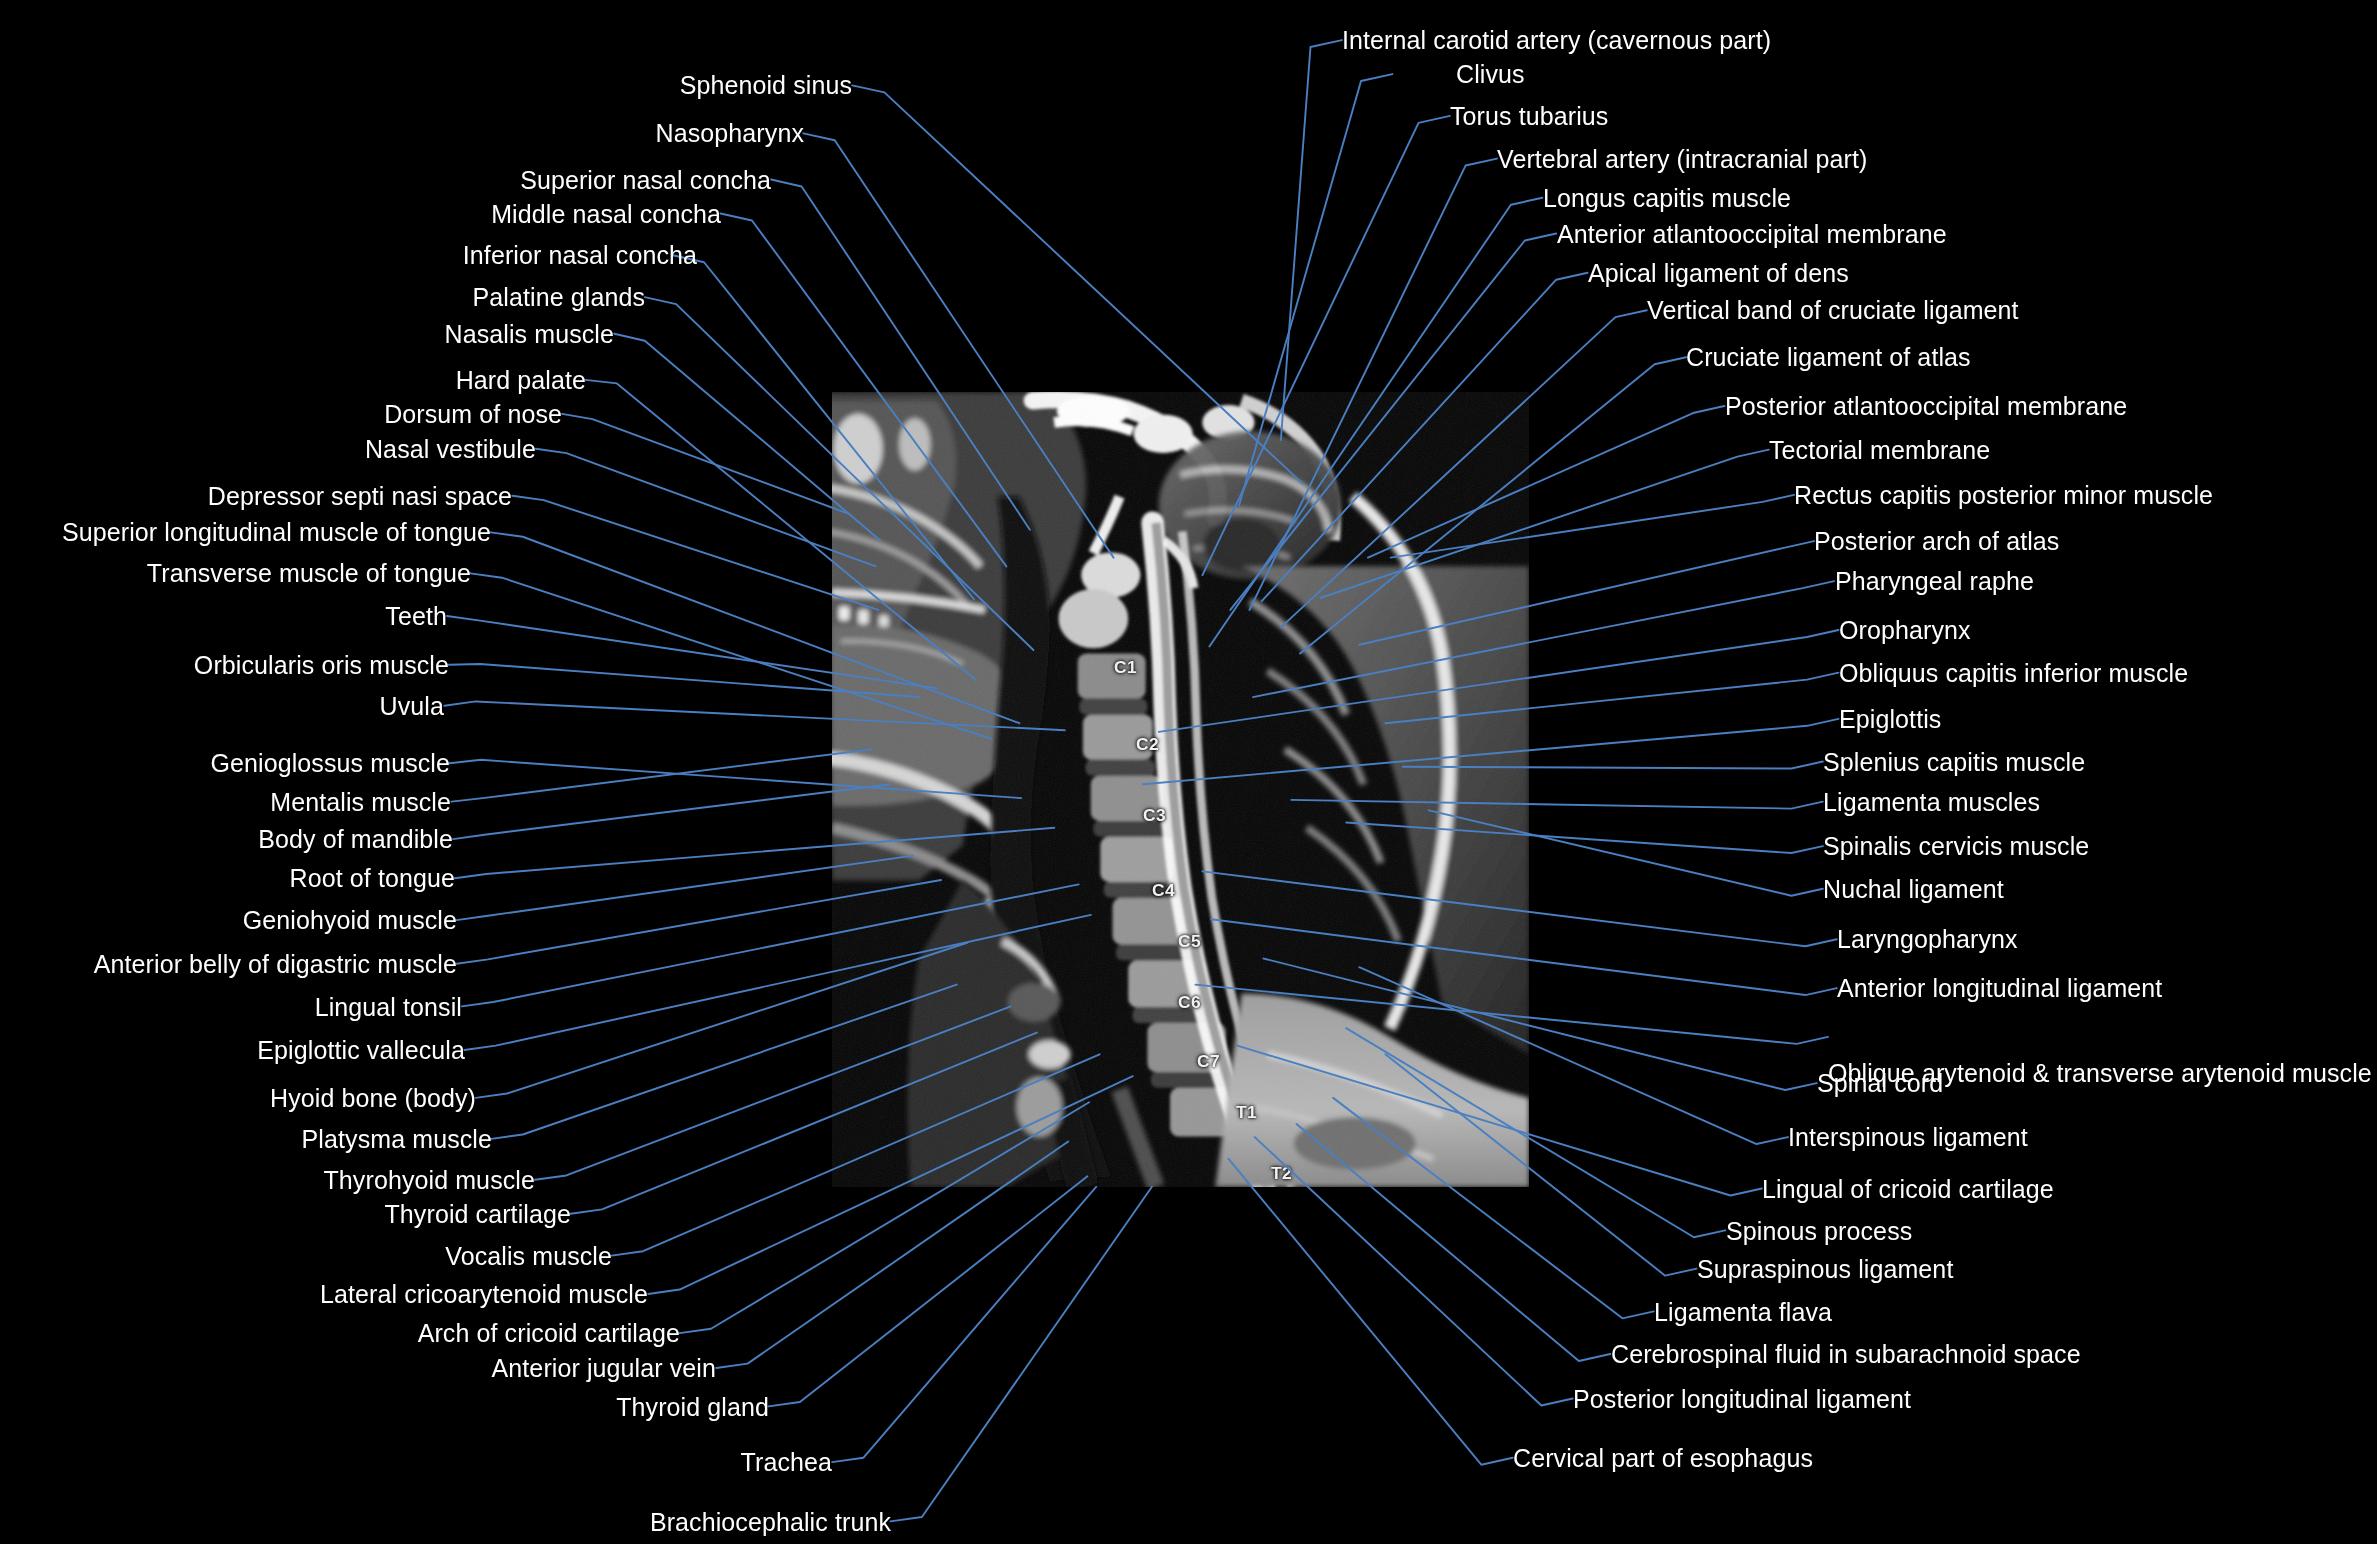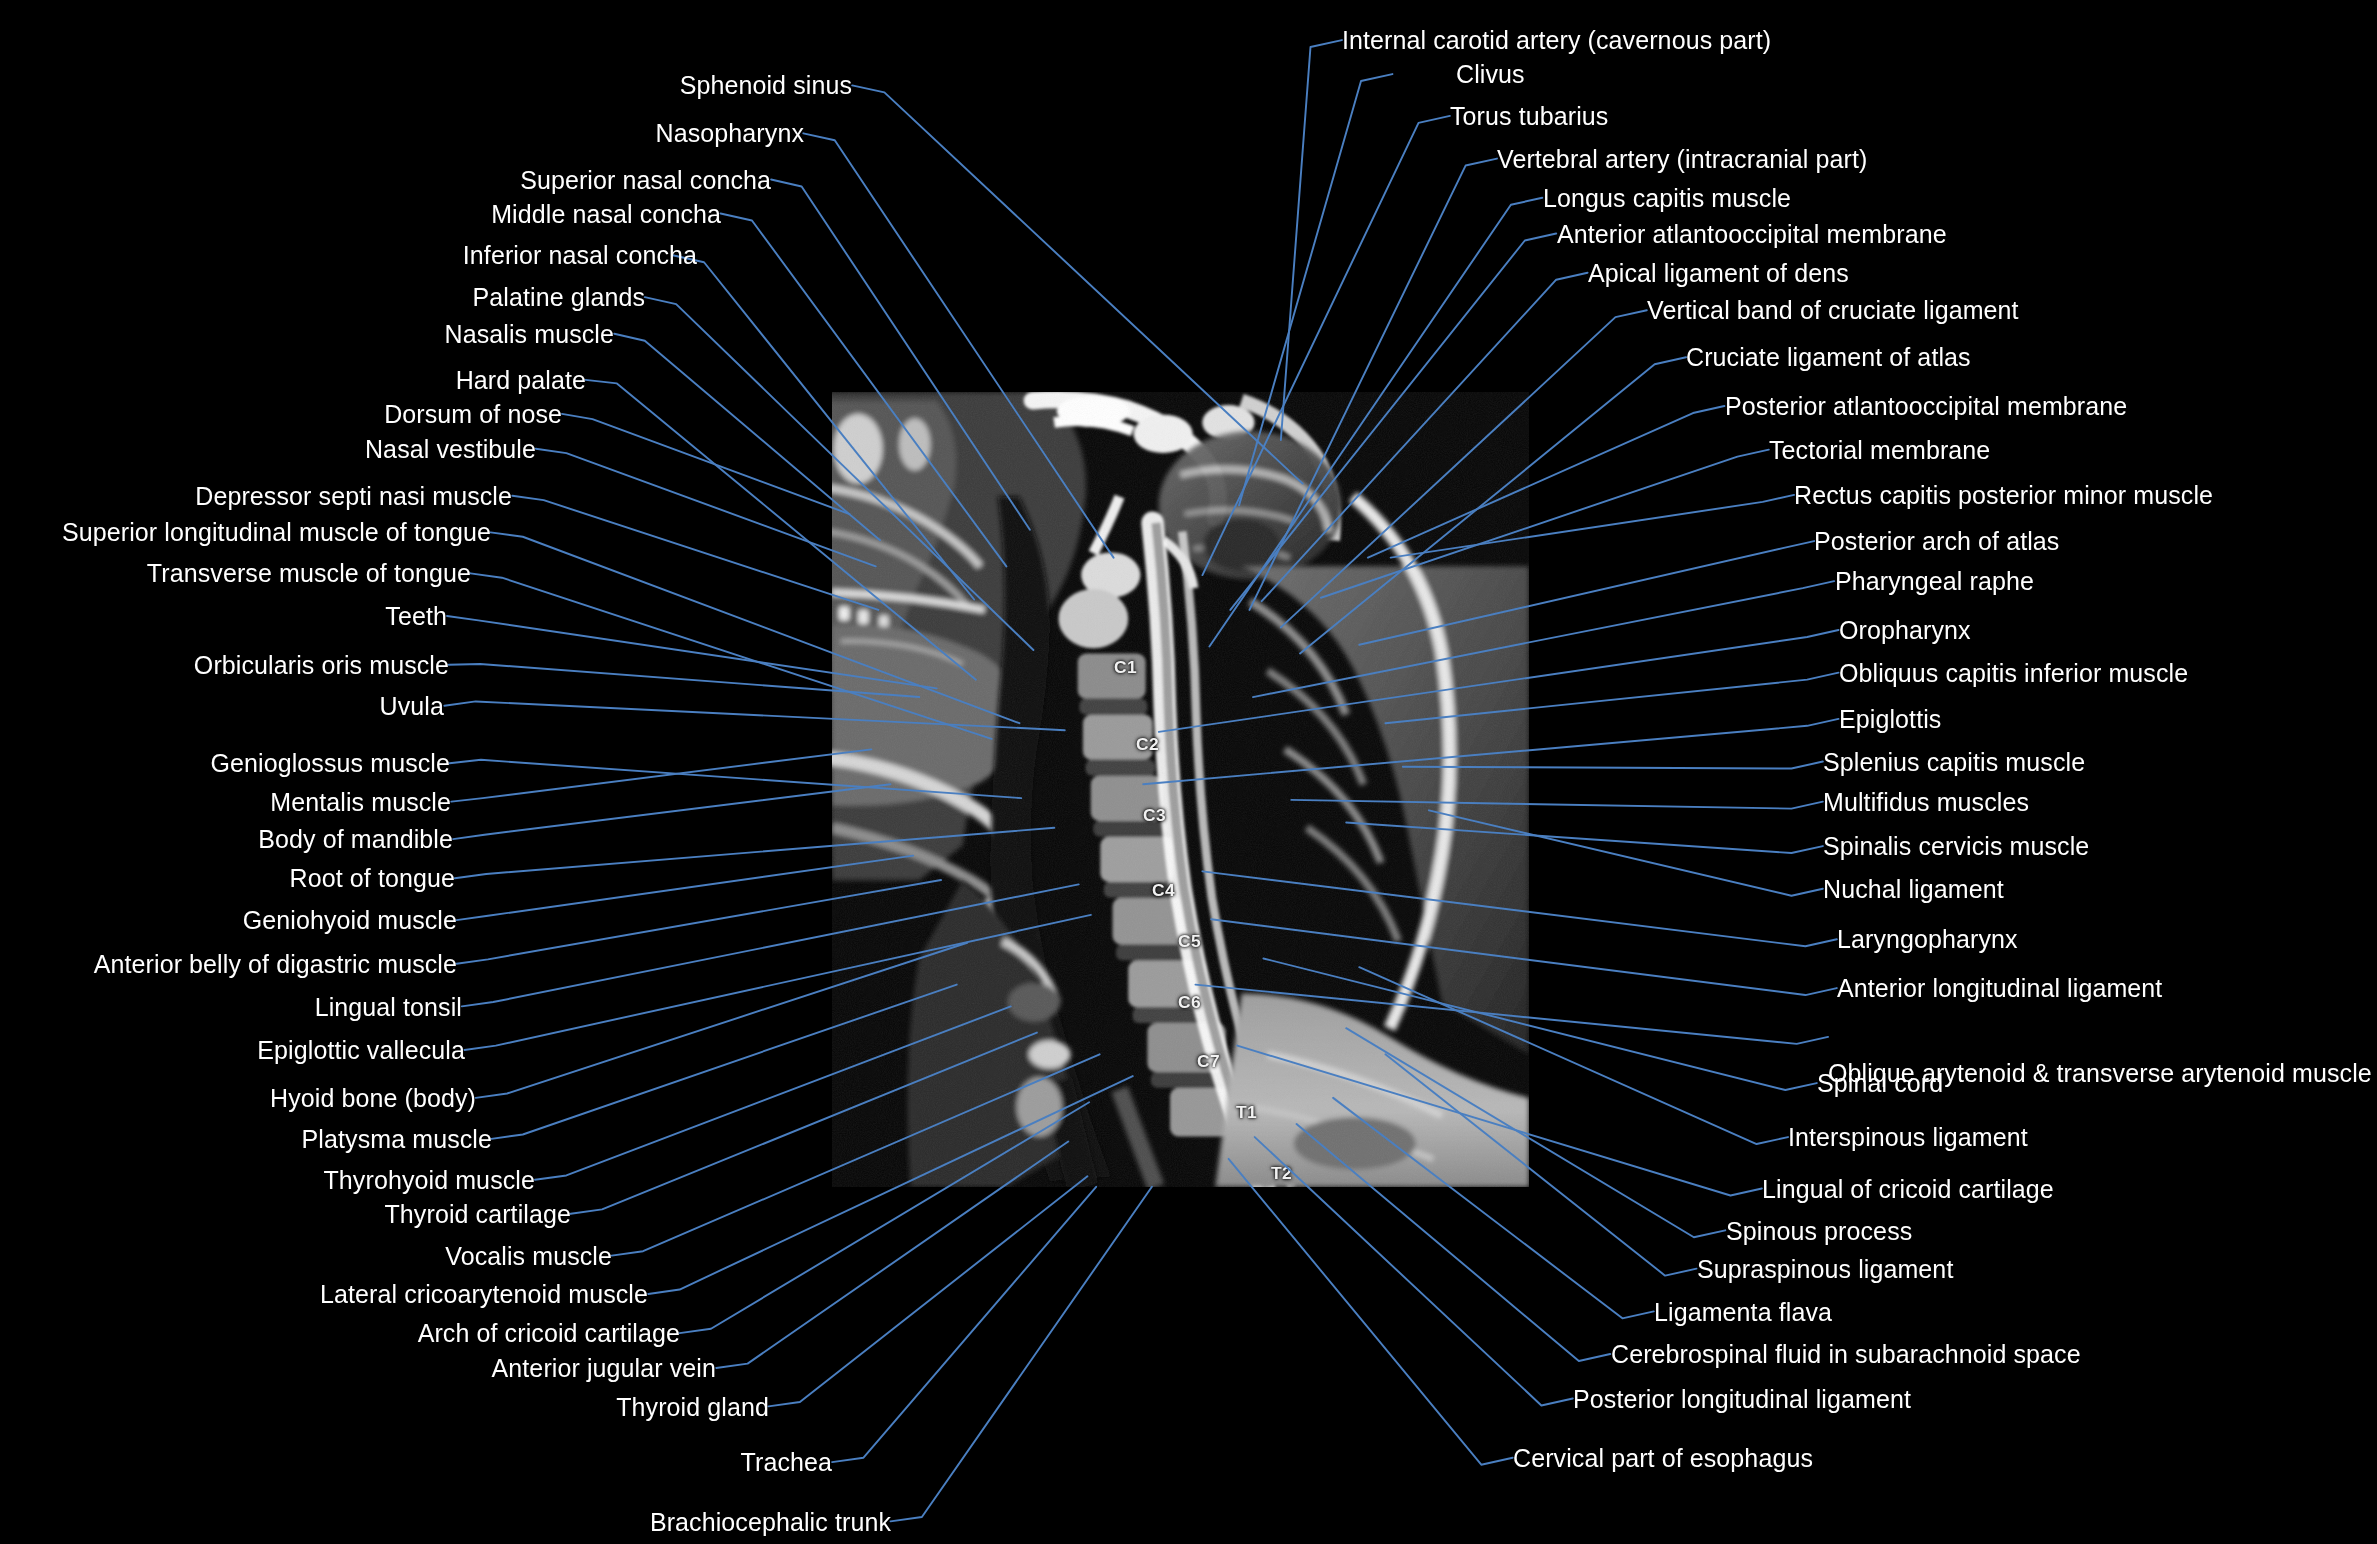--- a/index.html
+++ b/index.html
@@ -323,21 +323,21 @@
       <div class="anno left" style="left: 852px; top: 85px;">Sphenoid sinus</div>
       <div class="anno left" style="left: 804px; top: 133px;">Nasopharynx</div>
       <div class="anno left" style="left: 771px; top: 180px;">Superior nasal concha</div>
       <div class="anno left" style="left: 721px; top: 214px;">Middle nasal concha</div>
       <div class="anno left" style="left: 673px; top: 255px; margin-left: 24px;">Inferior nasal concha</div>
       <div class="anno left" style="left: 645px; top: 297px;">Palatine glands</div>
       <div class="anno left" style="left: 614px; top: 334px;">Nasalis muscle</div>
       <div class="anno left" style="left: 586px; top: 380px;">Hard palate</div>
       <div class="anno left" style="left: 562px; top: 414px;">Dorsum of nose</div>
       <div class="anno left" style="left: 536px; top: 449px;">Nasal vestibule</div>
-      <div class="anno left" style="left: 512px; top: 496px;">Depressor septi nasi muscle</div>
+      <div class="anno left" style="left: 512px; top: 496px;">Depressor septi nasi space</div>
       <div class="anno left" style="left: 491px; top: 532px;">Superior longitudinal muscle of tongue</div>
       <div class="anno left" style="left: 471px; top: 573px;">Transverse muscle of tongue</div>
       <div class="anno left" style="left: 447px; top: 616px;">Teeth</div>
       <div class="anno left" style="left: 449px; top: 665px;">Orbicularis oris muscle</div>
       <div class="anno left" style="left: 444px; top: 706px;">Uvula</div>
       <div class="anno left" style="left: 450px; top: 763px;">Genioglossus muscle</div>
       <div class="anno left" style="left: 451px; top: 802px;">Mentalis muscle</div>
       <div class="anno left" style="left: 453px; top: 839px;">Body of mandible</div>
       <div class="anno left" style="left: 455px; top: 878px;">Root of tongue</div>
       <div class="anno left" style="left: 457px; top: 920px;">Geniohyoid muscle</div>
@@ -366,21 +366,21 @@
       <div class="anno right" style="left: 1686px; top: 357px;">Cruciate ligament of atlas</div>
       <div class="anno right" style="left: 1725px; top: 406px;">Posterior atlantooccipital membrane</div>
       <div class="anno right" style="left: 1769px; top: 450px;">Tectorial membrane</div>
       <div class="anno right" style="left: 1794px; top: 495px;">Rectus capitis posterior minor muscle</div>
       <div class="anno right" style="left: 1814px; top: 541px; text-align: center;">Posterior arch of atlas</div>
       <div class="anno right" style="left: 1835px; top: 581px;">Pharyngeal raphe</div>
       <div class="anno right" style="left: 1839px; top: 630px;">Oropharynx</div>
       <div class="anno right" style="left: 1839px; top: 673px;">Obliquus capitis inferior muscle</div>
       <div class="anno right" style="left: 1839px; top: 719px;">Epiglottis</div>
       <div class="anno right" style="left: 1823px; top: 762px;">Splenius capitis muscle</div>
-      <div class="anno right" style="left: 1823px; top: 802px;">Multifidus muscles</div>
+      <div class="anno right" style="left: 1823px; top: 802px;">Ligamenta muscles</div>
       <div class="anno right" style="left: 1823px; top: 846px;">Spinalis cervicis muscle</div>
       <div class="anno right" style="left: 1823px; top: 889px;">Nuchal ligament</div>
       <div class="anno right" style="left: 1837px; top: 939px;">Laryngopharynx</div>
       <div class="anno right" style="left: 1837px; top: 988px;">Anterior longitudinal ligament</div>
       <div class="anno right" style="left: 1828px; top: 1037px; margin-top: 36px;">Oblique arytenoid &amp; transverse arytenoid muscle</div>
       <div class="anno right" style="left: 1817px; top: 1083px;">Spinal cord</div>
       <div class="anno right" style="left: 1788px; top: 1137px;">Interspinous ligament</div>
       <div class="anno right" style="left: 1762px; top: 1189px;">Lingual of cricoid cartilage</div>
       <div class="anno right" style="left: 1726px; top: 1231px;">Spinous process</div>
       <div class="anno right" style="left: 1697px; top: 1269px;">Supraspinous ligament</div>

